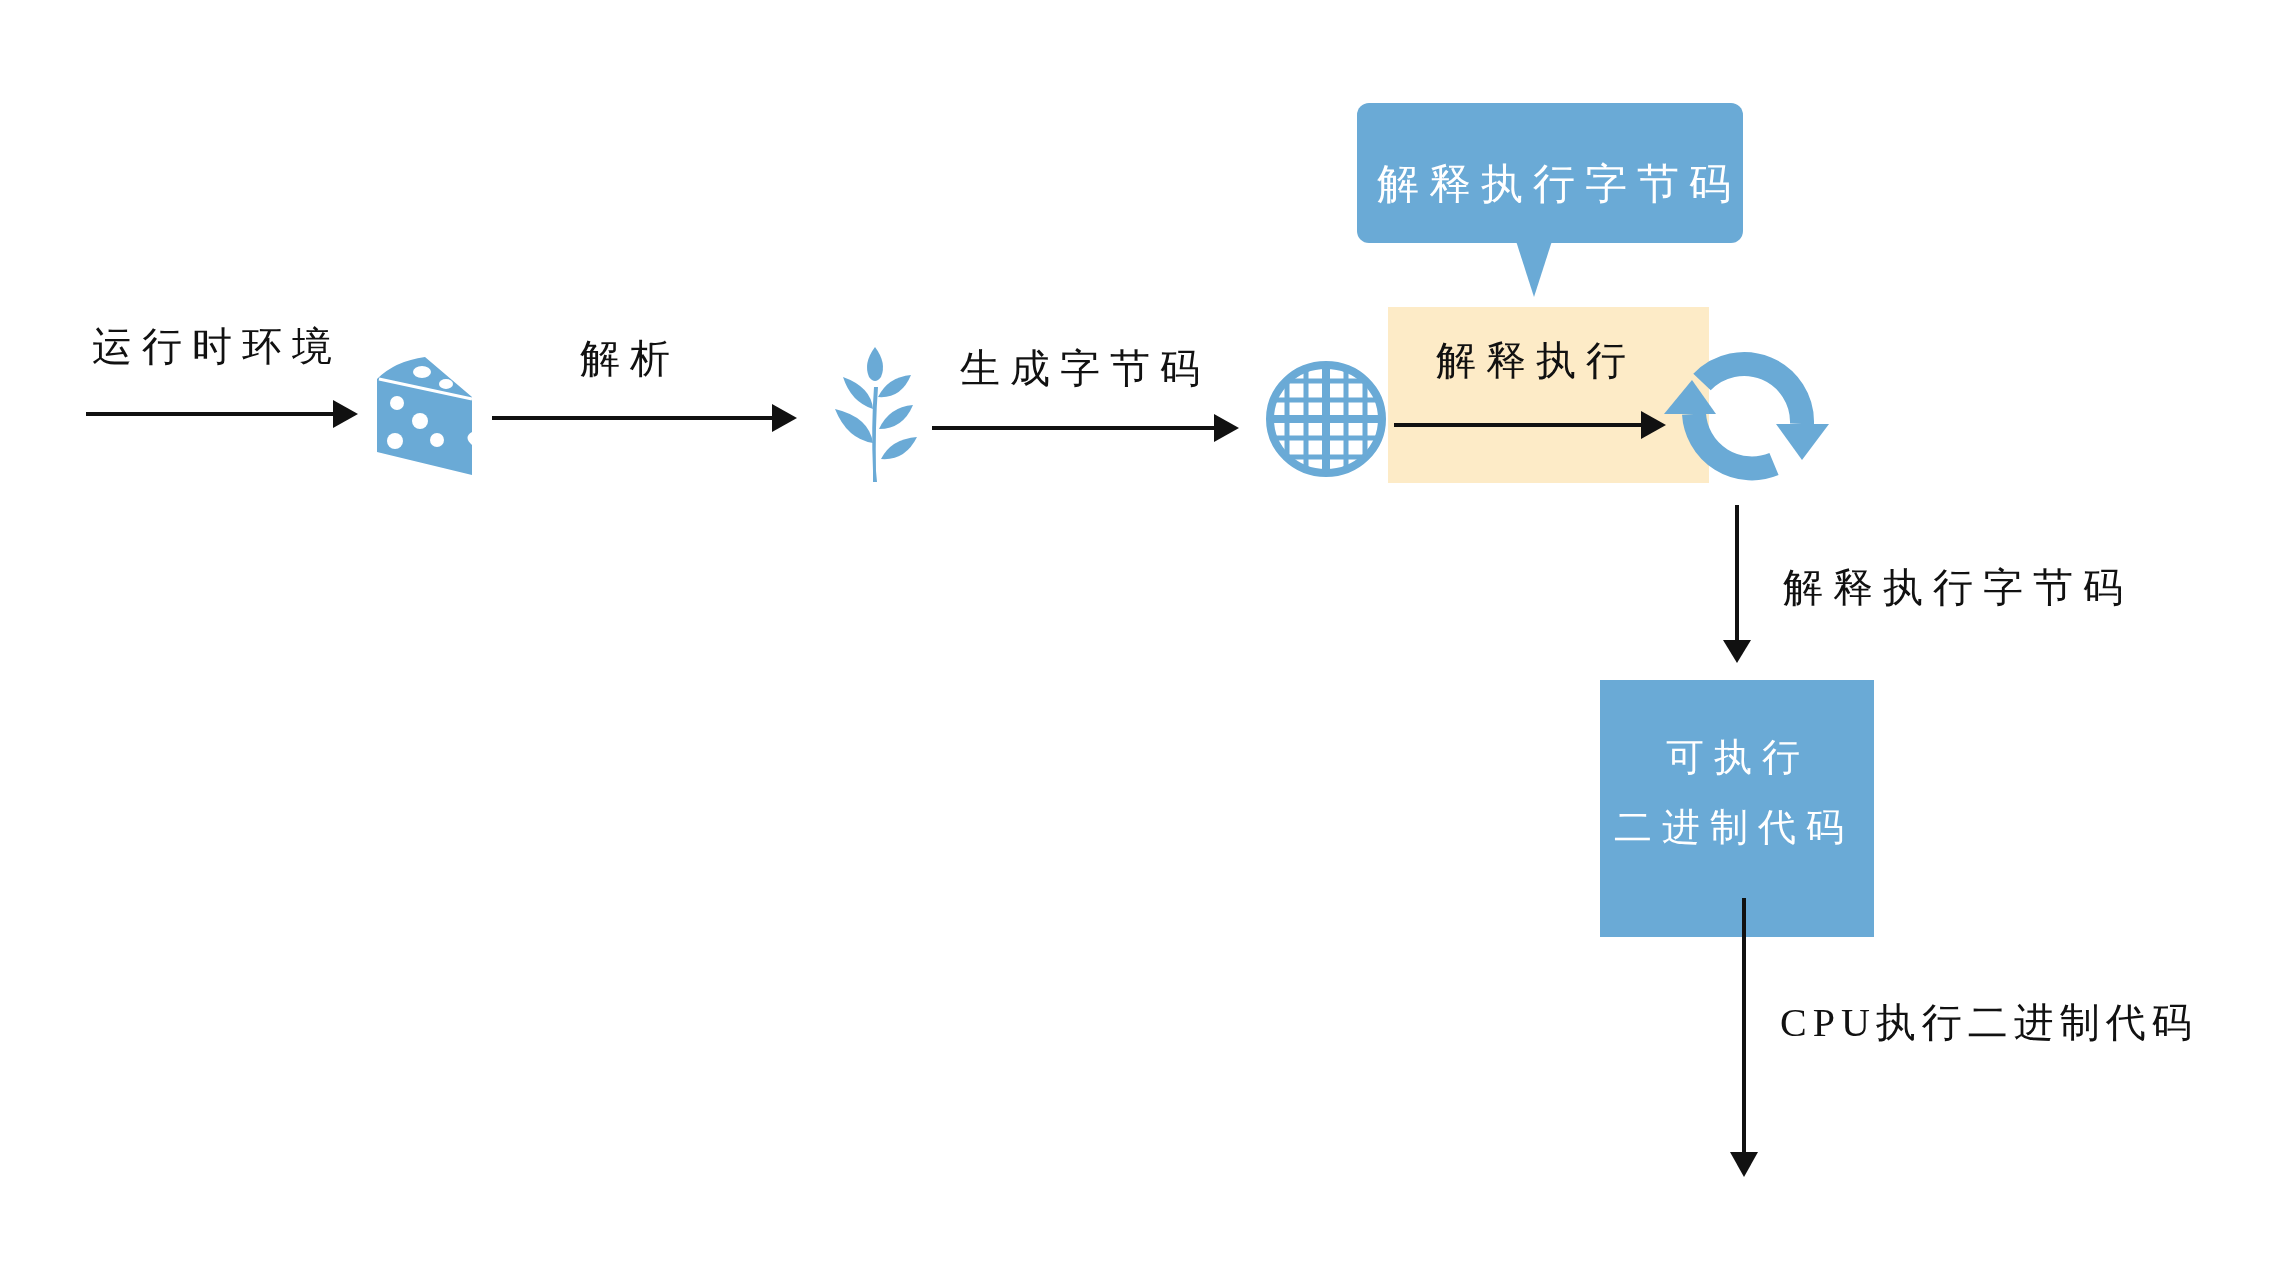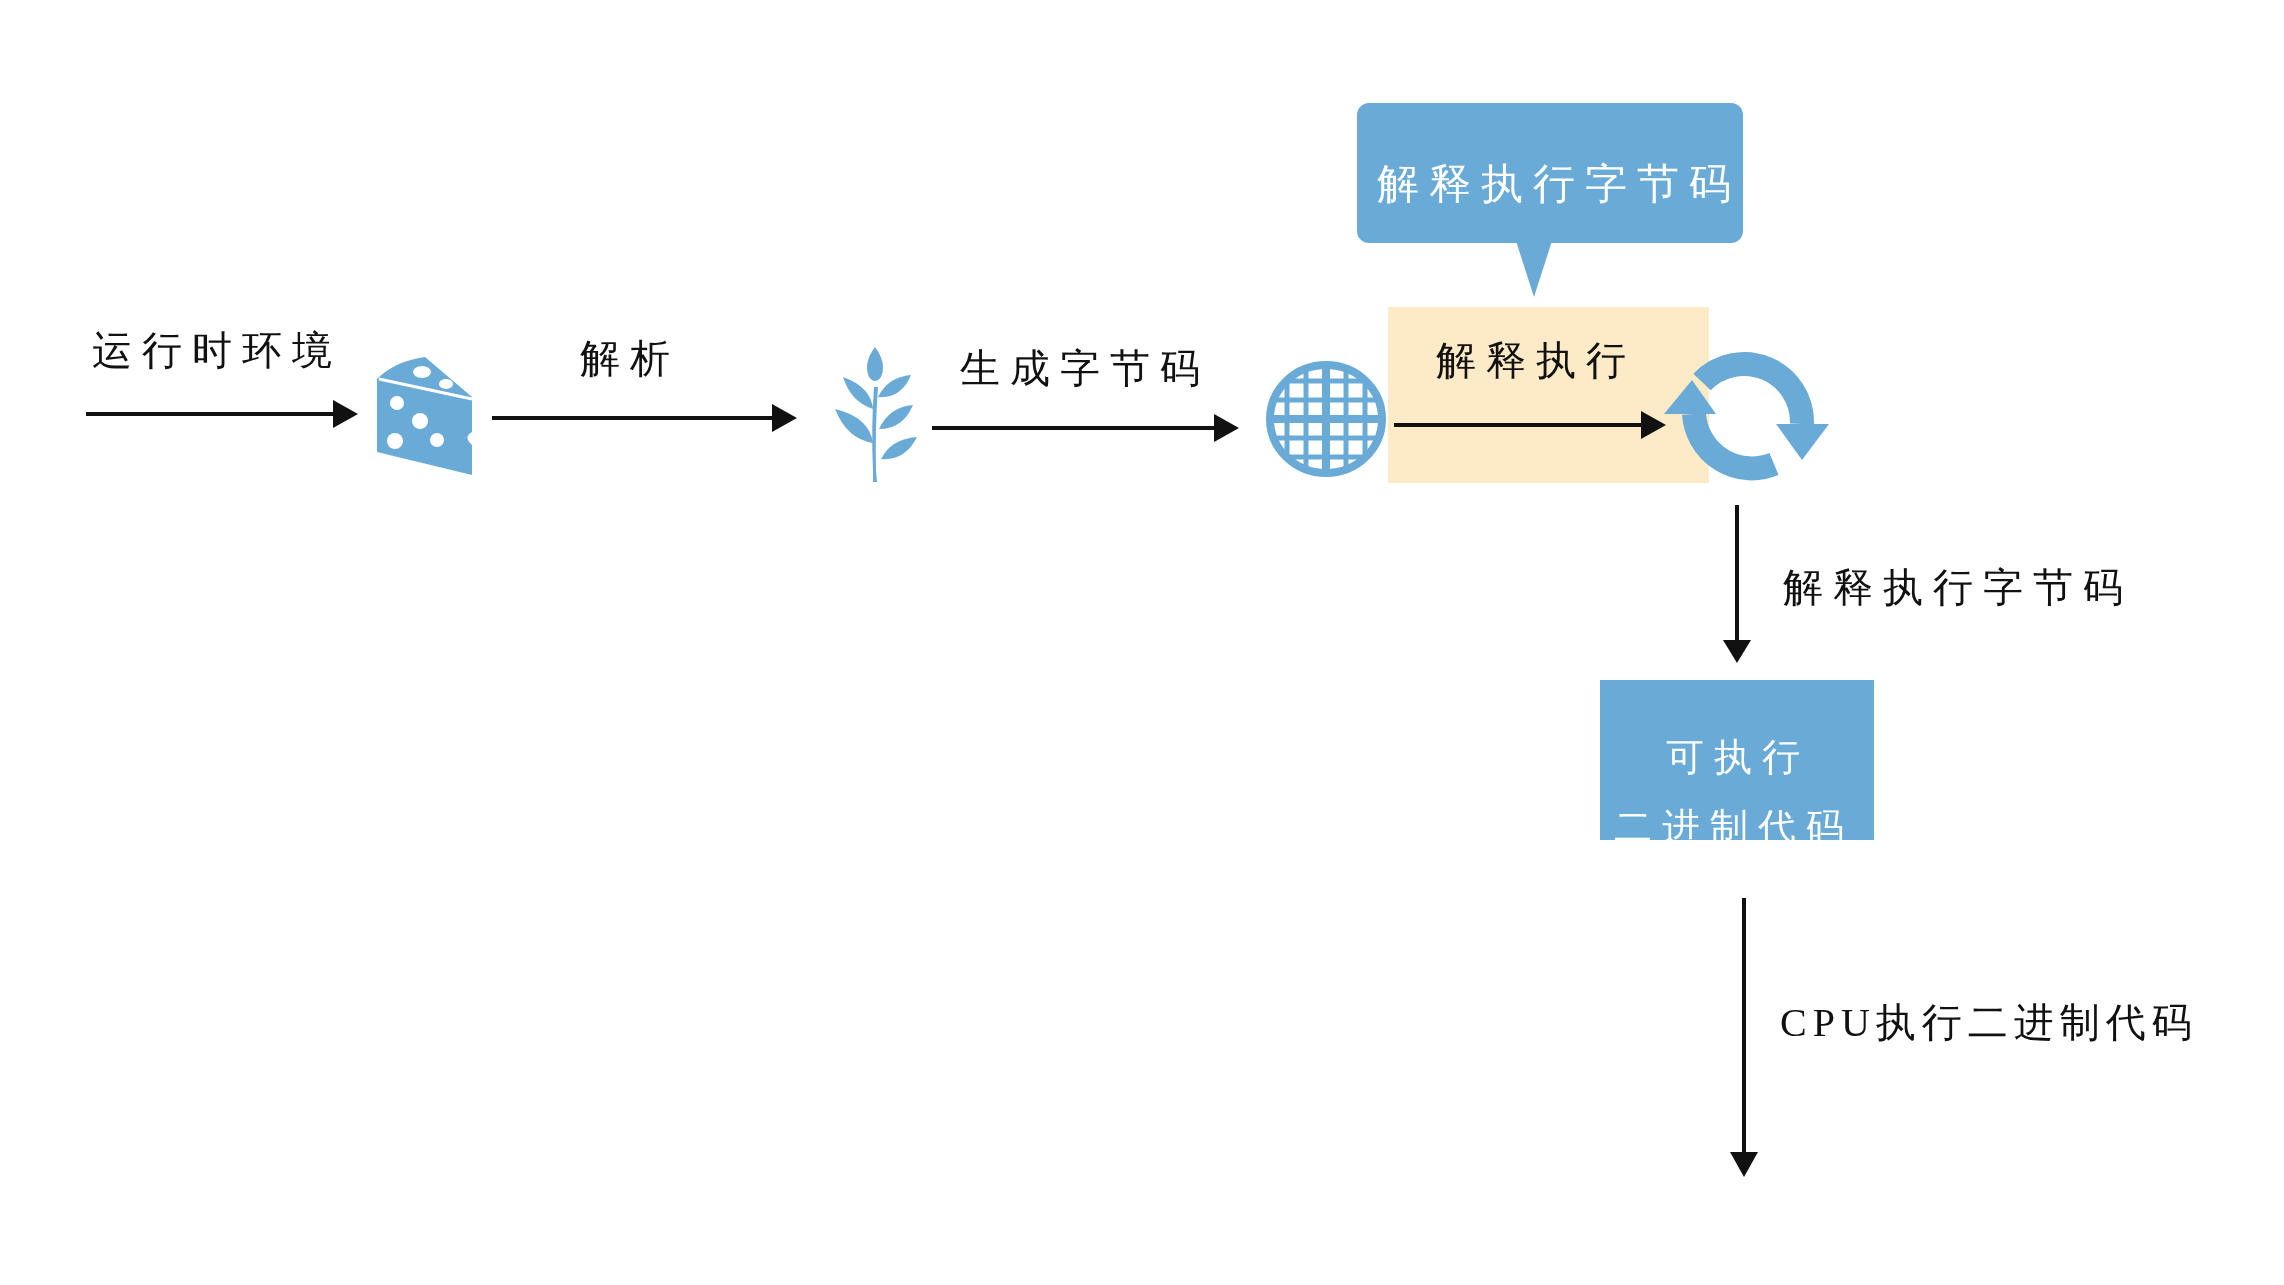--- a/index.html
+++ b/index.html
@@ -7,21 +7,21 @@
            font-family: "DejaVu Sans", sans-serif; }
     .label { position: absolute; color: #111; font-size: 40px; letter-spacing: 10px; white-space: nowrap; line-height: 1; }
     .white { color: #ffffff; margin-top: 10px; }
     .box-blue { position: absolute; background: #6aaad6; }
     .box-yellow { position: absolute; background: #fdebc7; }
     svg { position: absolute; overflow: visible; }
   </style>
 </head>
 <body>
 
-<div class="label" style="left:92px; top:330px;">运行时环境</div>
+<div class="label" style="left:92px; top:330px;font-family:Liberation Mono, monospace;">运行时环境</div>
 <svg style="left:0;top:0;" width="2284" height="1285">
   <line x1="86" y1="414" x2="338" y2="414" stroke="#111" stroke-width="4"></line>
   <polygon points="333,400 358,414 333,428" fill="#111"></polygon>
 </svg>
 
 <svg style="left:375px; top:357px;" width="100" height="118" viewBox="0 0 100 118">
   <path d="M2,22 Q20,4 50,0 L97,40 L97,75 Q88,80 97,88 L97,118 L2,95 Z" fill="#6aaad6"></path>
   <path d="M4,22 L97,42" stroke="#fff" stroke-width="3"></path>
   <ellipse cx="47" cy="15" rx="9" ry="6" fill="#fff"></ellipse>
   <ellipse cx="71" cy="27" rx="7" ry="5" fill="#fff"></ellipse>
@@ -95,21 +95,21 @@
   <path d="M110,112 A58,58 0 0 1 30,62" fill="none" stroke="#6aaad6" stroke-width="24"></path>
   <polygon points="0,62 52,62 28,28" fill="#6aaad6"></polygon>
 </svg>
 
 <svg style="left:0;top:0;" width="2284" height="1285">
   <line x1="1737" y1="505" x2="1737" y2="645" stroke="#111" stroke-width="4"></line>
   <polygon points="1723,640 1751,640 1737,663" fill="#111"></polygon>
 </svg>
 <div class="label" style="left:1783px; top:567px;">解释执行字节码</div>
 
-<div class="box-blue" style="left:1600px; top:680px; width:274px; height:160px;">
+<div class="box-blue" style="left:1600px; top:680px; width:274px; height:257px;">
   <div class="label white" style="left:66px; top:48px; font-size:38px;">可执行</div>
   <div class="label white" style="left:14px; top:118px; font-size:38px;">二进制代码</div>
 </div>
 
 <svg style="left:0;top:0;" width="2284" height="1285">
   <line x1="1744" y1="898" x2="1744" y2="1160" stroke="#111" stroke-width="4"></line>
   <polygon points="1730,1152 1758,1152 1744,1177" fill="#111"></polygon>
 </svg>
 <div class="label" style="left:1780px; top:1003px; letter-spacing:6px;font-family:Liberation Serif, serif;">CPU执行二进制代码</div>
 

